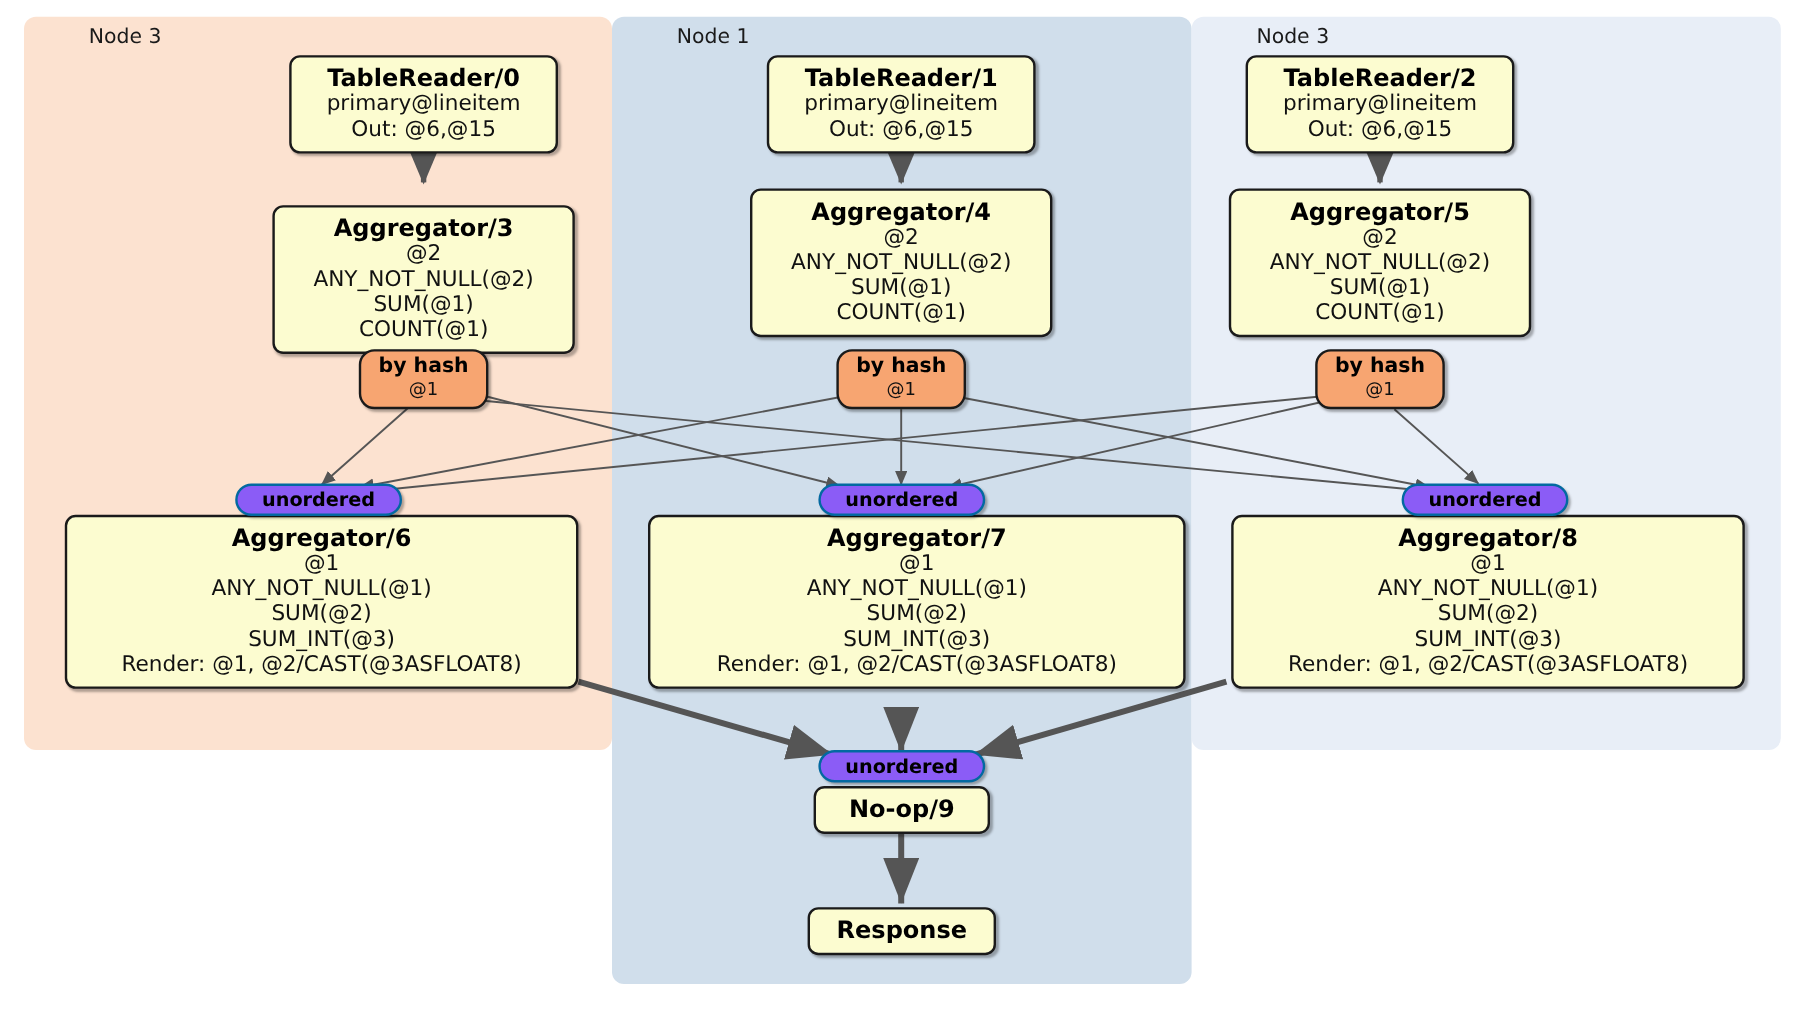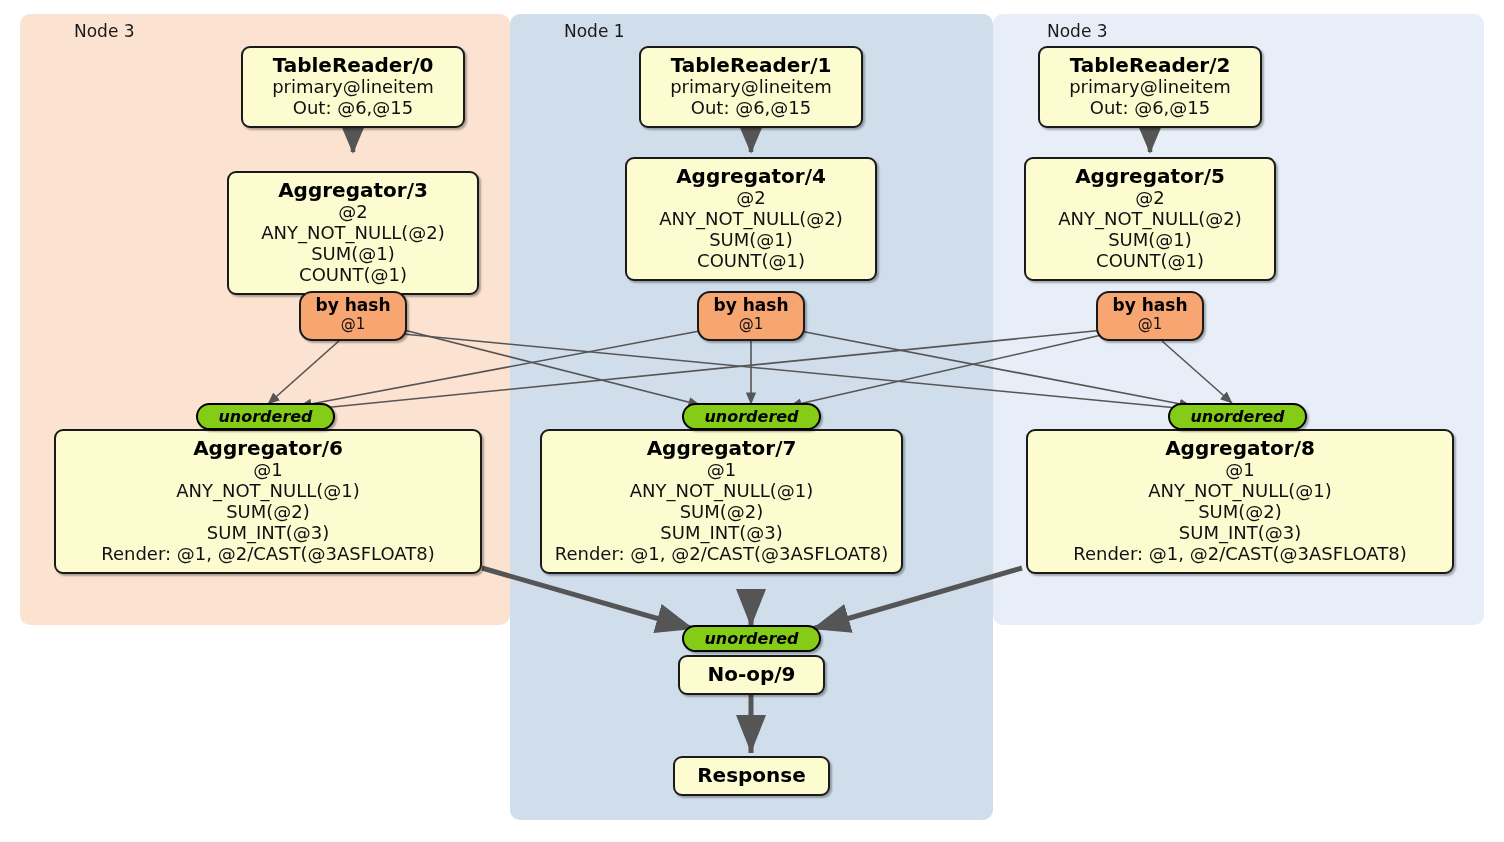--- a/index.html
+++ b/index.html
@@ -96,34 +96,33 @@
     font-size: 15px;
     color: #111;
     line-height: 1.15;
     white-space: nowrap;
   }
 
   
   .pill {
     position: absolute;
     box-sizing: border-box;
-    background: #84cc16;
-    border: 2px solid #000000;
+    background: #8b5cf6;
+    border: 2px solid #0369a1;
     border-radius: 999px;
     text-align: center;
     font-weight: bold;
     font-size: 16px;
     color: #000;
     white-space: nowrap;
     box-shadow: 2px 2px 2px rgba(0,0,0,0.30);
     z-index: 6;
     display: flex;
     align-items: center;
     justify-content: center;
-    font-style: italic;
   }
 </style>
 </head>
 <body>
 
 <div id="canvas">
 
   <div class="panel" id="panel-node3" style="left:20px; top:14px; width:490px; height:611px; background:#fce2d0;">
     <div class="panel-label">Node 3</div>
   </div>
@@ -240,21 +239,21 @@
   <div class="pill" style="left:1168px; top:403px; width:139px; height:27px;">unordered</div>
 
   <div class="box" style="left:54px; top:429px; width:428px;">
     <div class="ttl">Aggregator/6</div>
     <div class="ln">@1</div>
     <div class="ln">ANY_NOT_NULL(@1)</div>
     <div class="ln">SUM(@2)</div>
     <div class="ln">SUM_INT(@3)</div>
     <div class="ln">Render: @1, @2/CAST(@3ASFLOAT8)</div>
   </div>
-  <div class="box" style="left:540px; top:429px; width:363px;">
+  <div class="box" style="left:540px; top:429px; width:448px;">
     <div class="ttl">Aggregator/7</div>
     <div class="ln">@1</div>
     <div class="ln">ANY_NOT_NULL(@1)</div>
     <div class="ln">SUM(@2)</div>
     <div class="ln">SUM_INT(@3)</div>
     <div class="ln">Render: @1, @2/CAST(@3ASFLOAT8)</div>
   </div>
   <div class="box" style="left:1026px; top:429px; width:428px;">
     <div class="ttl">Aggregator/8</div>
     <div class="ln">@1</div>

